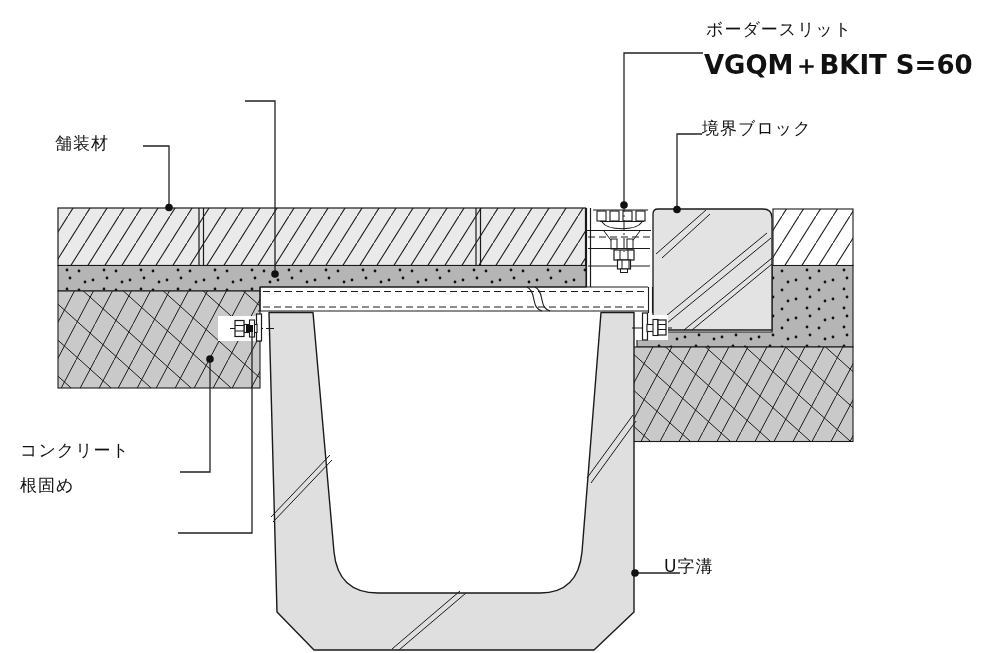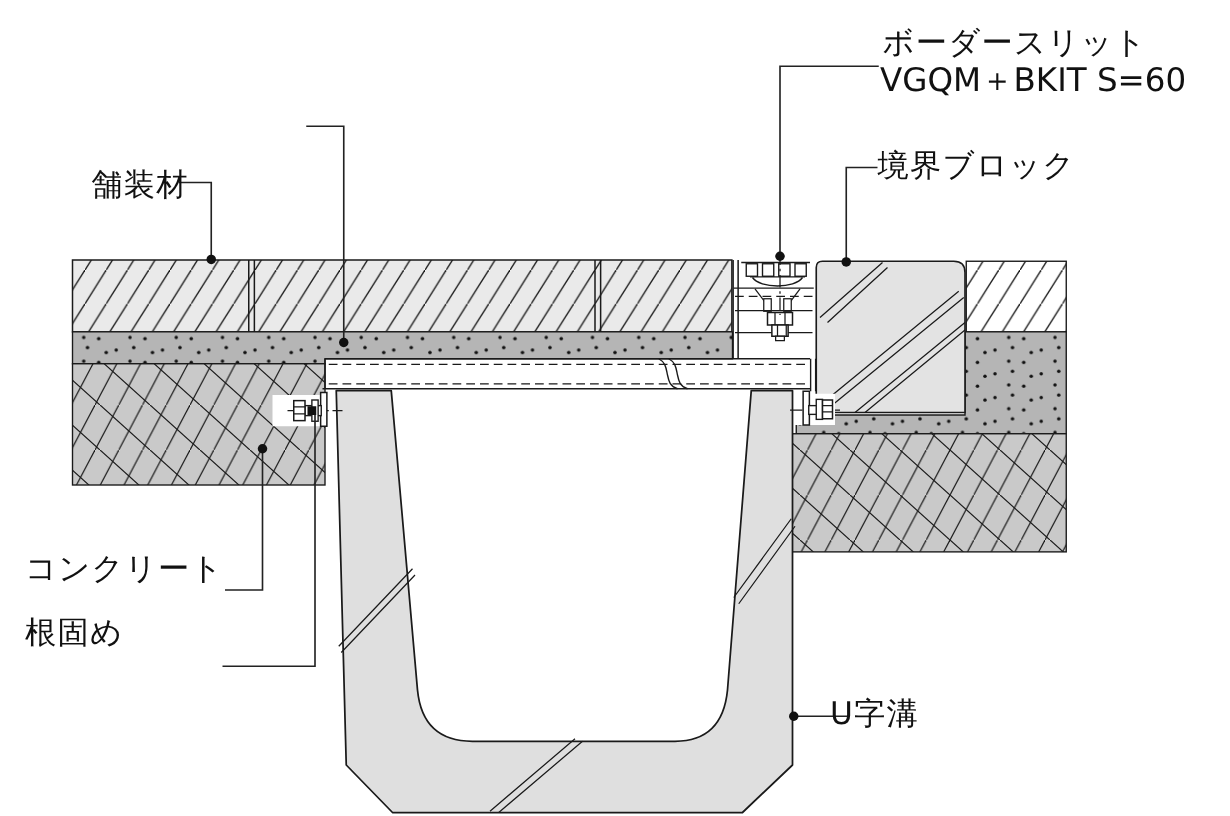--- a/index.html
+++ b/index.html
@@ -9,23 +9,23 @@
   }
   html,body{margin:0;padding:0;background:var(--background);}
   .stage{
     position:relative; width:984px; height:653px; overflow:hidden;
     background:var(--background);
     font-family:"DejaVu Sans","Liberation Sans",sans-serif;
   }
   .stage svg{position:absolute;left:0;top:0;}
   .lbl{
     position:absolute; white-space:nowrap; color:#111;
-    font-size:25px; line-height:1.1; letter-spacing:1px;
+    font-size:17px; line-height:1.1; letter-spacing:1px;
   }
-  .lbl.code{font-weight:normal; font-size:26px; letter-spacing:0px;}
+  .lbl.code{font-weight:bold; font-size:26px; letter-spacing:0px;}
 </style>
 </head>
 <body>
 
 <div class="stage">
 
 <svg width="984" height="653" viewBox="0 0 984 653">
   <defs>
 
     <pattern id="hatch1" width="17" height="27" patternUnits="userSpaceOnUse">
@@ -172,20 +172,20 @@
     <g>
       <path d="M178,533 H252 V332"></path>
     </g>
     <g>
       <path d="M680,573 H637"></path>
           <circle cx="635" cy="573" r="3.8" fill="#111" stroke="none"></circle>
     </g>
   </g>
 </svg>
 
-  <div class="lbl" style="left:73px;top:134px">舗装材</div>
+  <div class="lbl" style="left:55px;top:134px">舗装材</div>
   <div class="lbl" style="left:706px;top:20px">ボーダースリット</div>
   <div class="lbl code" style="left:704px;top:51px">VGQM＋BKIT S=60</div>
   <div class="lbl" style="left:20px;top:441px">コンクリート</div>
   <div class="lbl" style="left:702px;top:119px">境界ブロック</div>
-  <div class="lbl" style="left:20px;top:492px">根固め</div>
+  <div class="lbl" style="left:20px;top:476px">根固め</div>
   <div class="lbl" style="left:664px;top:557px">U字溝</div>
 </div>
 
 </body></html>

